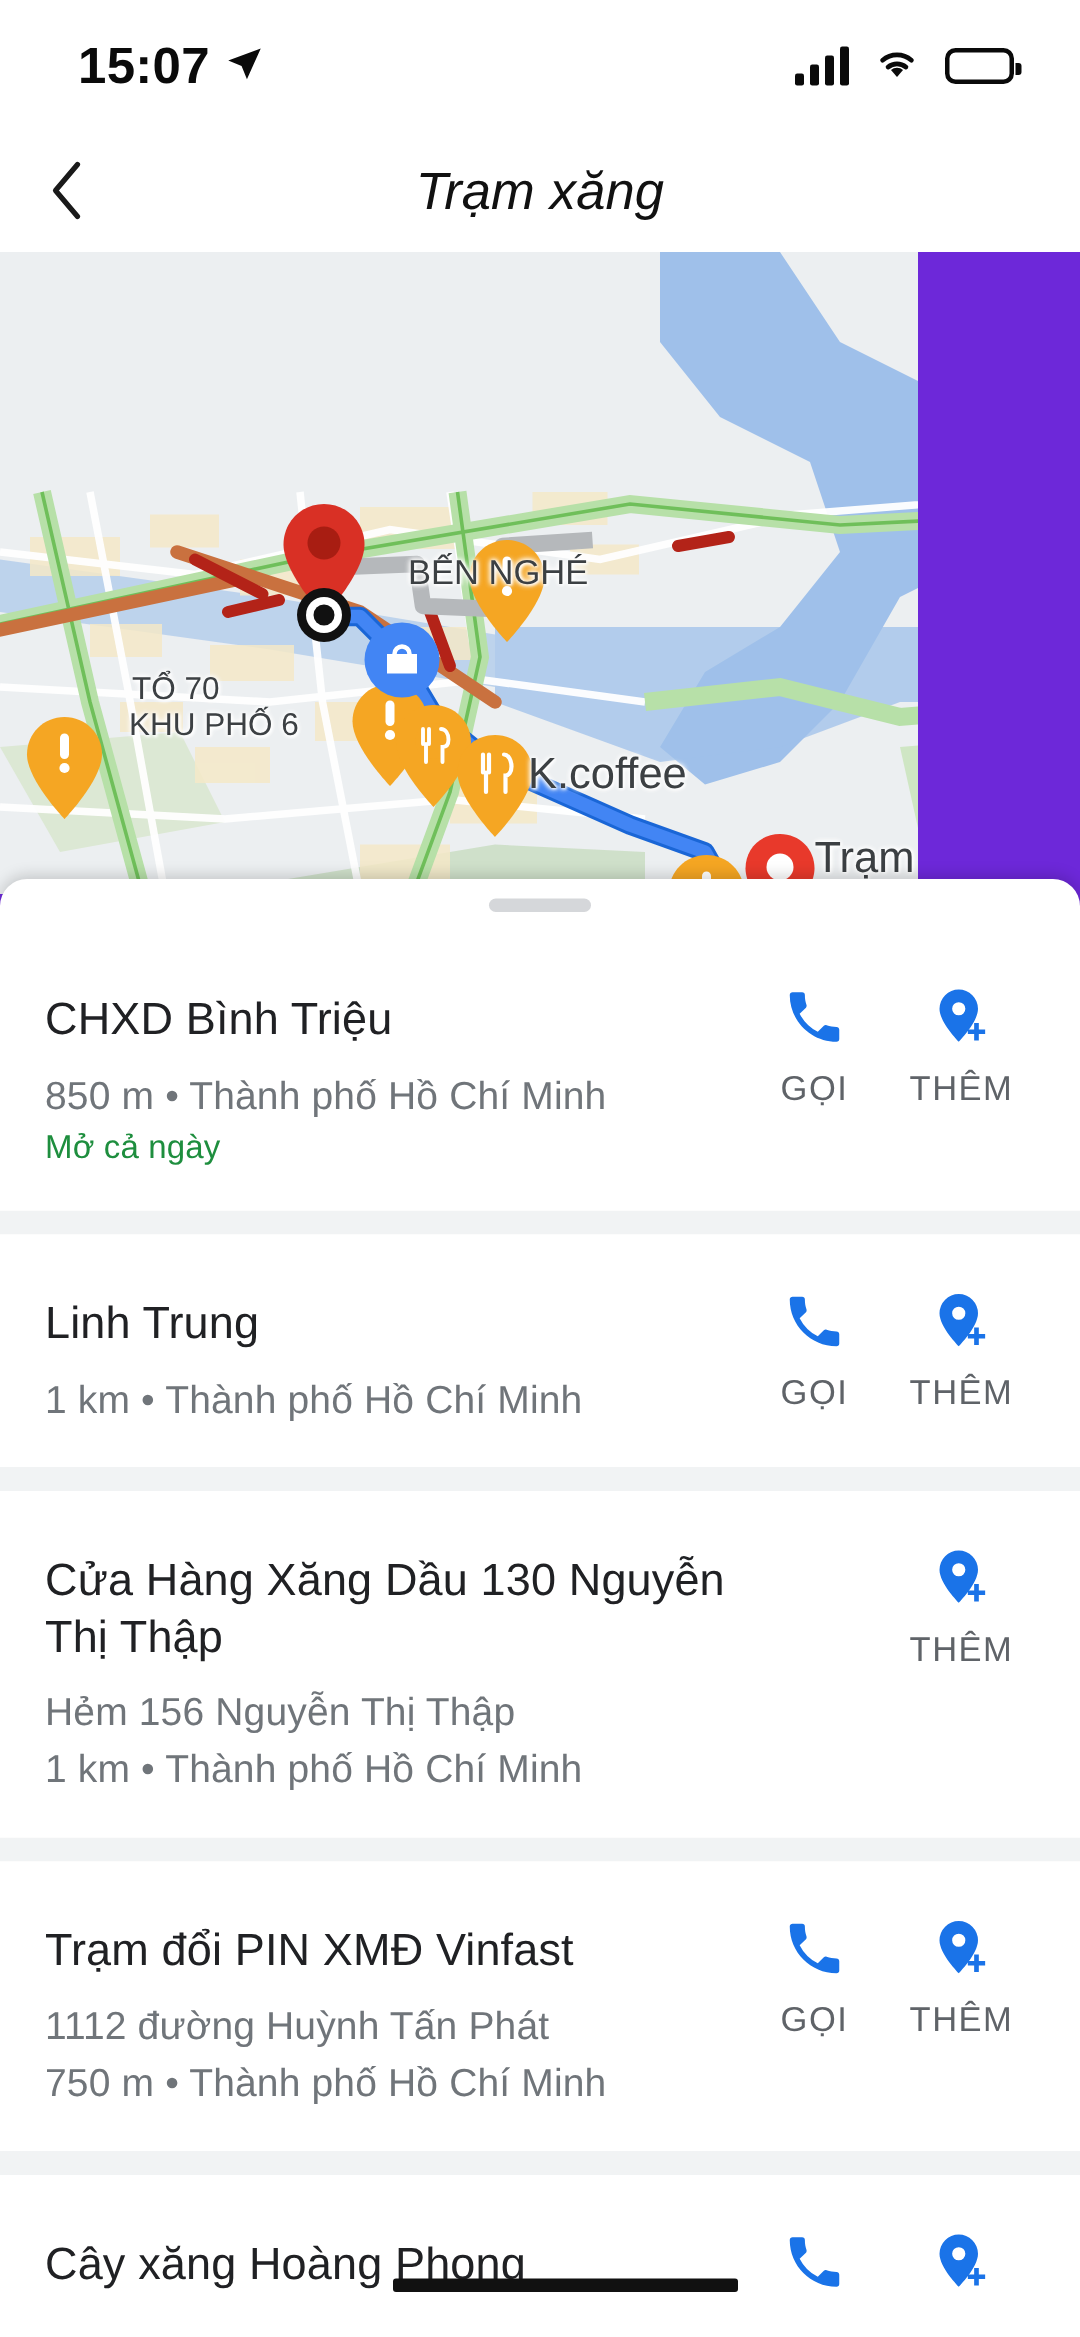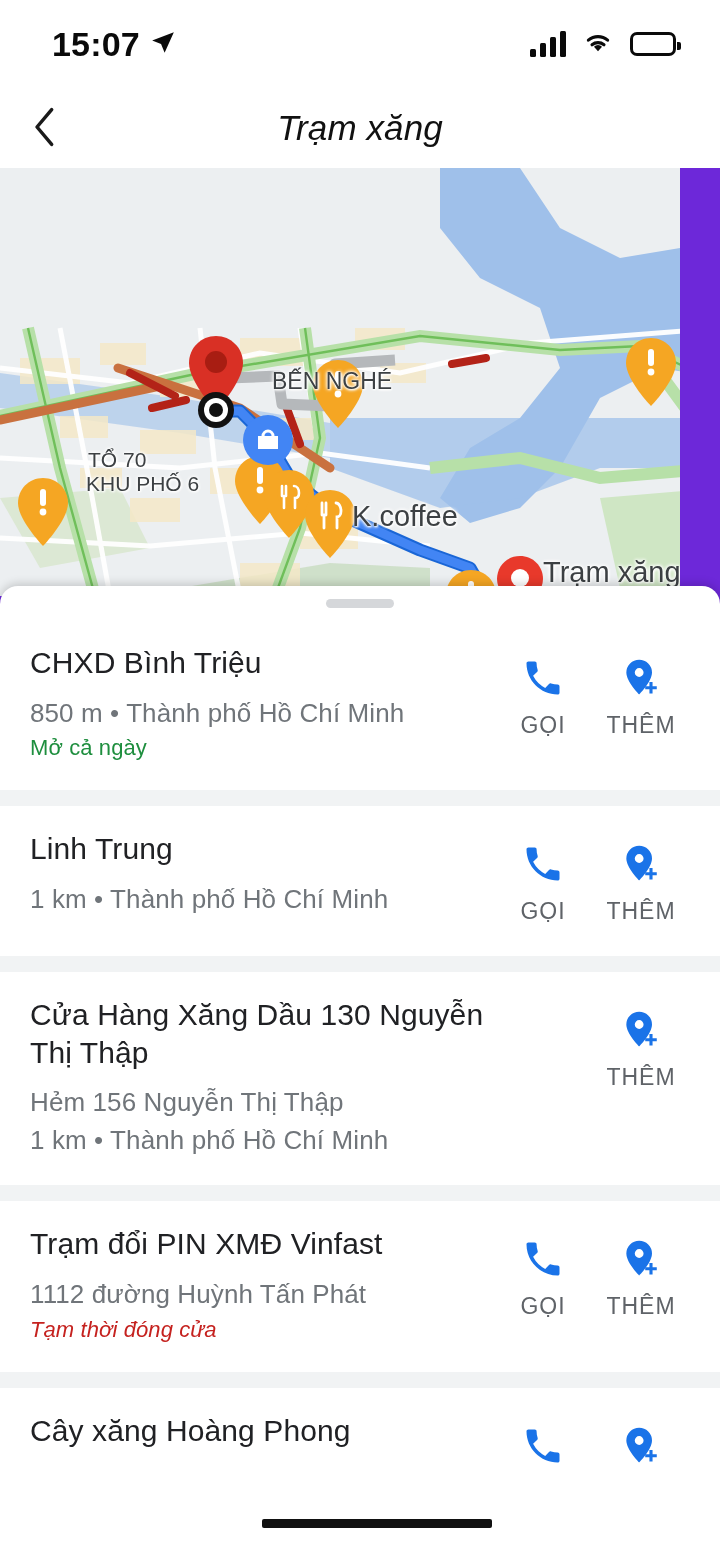--- a/index.html
+++ b/index.html
@@ -47,21 +47,21 @@
     width: 62px; height: 62px; display: flex; align-items: center; justify-content: center;
     background: none; border: none; cursor: pointer;
   }
   .page-title {
     width: 100%; text-align: center;
     font-size: 35px; font-weight: 500; color: #111; letter-spacing: .1px;
   }
 
   
   .map {
-    position: relative; width: 680px; height: 428px;
+    position: relative; width: 612px; height: 428px;
     background: #eaeaea; overflow: hidden;
   }
   .map svg { position: absolute; left: 0; top: 0; }
   .map-label {
     position: absolute; color: #3c4043; font-weight: 500;
     text-shadow: 0 0 4px #fff, 0 0 4px #fff, 0 0 3px #fff, 1px 1px 2px #fff;
     white-space: nowrap; pointer-events: none;
   }
 
   
@@ -72,21 +72,21 @@
     overflow: hidden;
   }
   .handle-wrap { height: 34px; display: flex; align-items: center; justify-content: center; }
   .handle { width: 68px; height: 9px; border-radius: 5px; background: #d5d7da; }
 
   .list { display: block; }
   .row {
     position: relative; display: flex; align-items: flex-start;
     padding: 22px 30px 26px; background: #fff; min-height: 150px;
   }
-  .row-info { flex: 1 1 auto; min-width: 0; padding-top: 2px; }
+  .row-info { flex: 1 1 auto; min-width: 0; padding-top: 2px; margin-top: 17px; }
   .place-name {
     font-size: 30px; font-weight: 400; color: #202124;
     line-height: 1.25; margin-bottom: 13px; letter-spacing: .1px;
   }
   .place-addr, .place-meta {
     font-size: 26px; color: #70757a; line-height: 1.45; letter-spacing: .1px;
   }
   .place-status { font-size: 22px; line-height: 1.45; letter-spacing: .1px; }
   .place-status.open { color: #1e8e3e; }
   .place-status.closed { color: #c5221f; font-style: italic; }
@@ -393,21 +393,21 @@
                 </svg></span>
               <span class="action-label">THÊM</span>
             </button>
           </div>
         </div>
         <div class="separator"></div>
         <div class="row">
           <div class="row-info">
             <div class="place-name">Trạm đổi PIN XMĐ Vinfast</div>
             <div class="place-addr">1112 đường Huỳnh Tấn Phát</div>
-            <div class="place-status closed"><span>Tạm thời đóng cửa</span></div>
+            <div class="place-meta">750 m • Thành phố Hồ Chí Minh</div>
           </div>
           <div class="row-actions">
             <button class="action">
               <span><svg width="44" height="44" viewBox="0 0 24 24">
                   <path d="M6.6 10.8a15.1 15.1 0 0 0 6.6 6.6l2.2-2.2c.3-.3.7-.4 1-.2 1.2.4 2.4.6 3.6.6.6 0 1 .5 1 1V20c0 .6-.4 1-1 1C10.6 21 3 13.4 3 4c0-.6.5-1 1-1h3.5c.6 0 1 .4 1 1 0 1.3.2 2.5.6 3.6.1.4 0 .8-.2 1l-2.3 2.2z" fill="#1a73e8"></path>
                 </svg></span>
               <span class="action-label">GỌI</span>
             </button>
             <button class="action">
               <span><svg width="44" height="44" viewBox="0 0 24 24">

